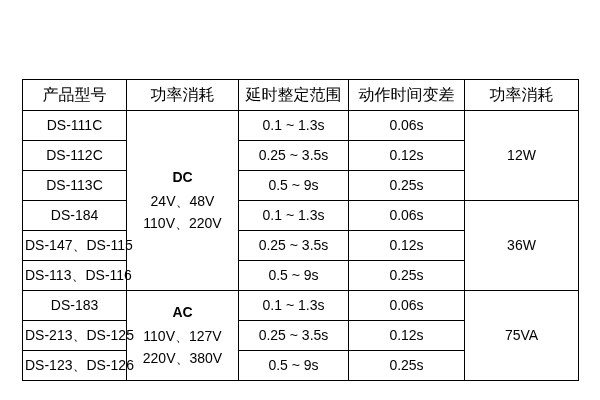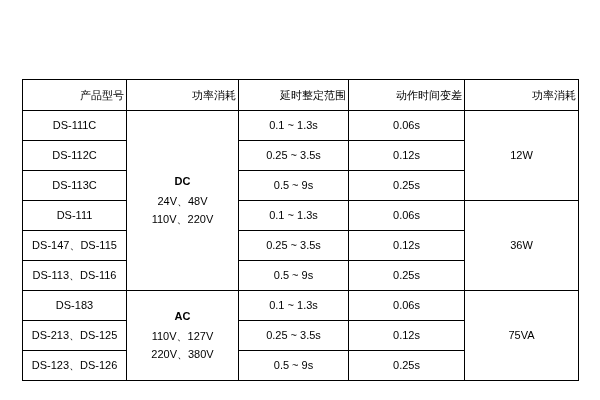--- a/index.html
+++ b/index.html
@@ -28,31 +28,30 @@
     width: 556px;
     border-collapse: collapse;
     table-layout: fixed;
   }
   table.spec th,
   table.spec td {
     border: 1px solid #000000;
     text-align: center;
     vertical-align: middle;
     font-weight: normal;
-    font-size: 11px;
+    font-size: 14px;
     color: #000000;
     height: 29px;
     padding: 0 2px;
     line-height: 1.35;
     white-space: nowrap;
   }
   table.spec thead th {
     height: 30px;
-    font-size: 11px;
-    text-align: right;
+    font-size: 16px;
   }
   .col-model  { width: 104px; }
   .col-volt   { width: 112px; }
   .col-range  { width: 110px; }
   .col-dev    { width: 116px; }
   .col-power  { width: 114px; }
   .volt-cell  { font-size: 11.5px; }
   .volt-cell .vline { display: block; }
   .volt-cell .vline.head { margin-bottom: 5px; font-weight: bold; }
   .volt-cell .vline.sub  { margin-bottom: 3px; }
@@ -96,21 +95,21 @@
         <td>0.25 ~ 3.5s</td>
         <td>0.12s</td>
       </tr>
       <tr>
         <td>DS-113C</td>
         <td>0.5 ~ 9s</td>
         <td>0.25s</td>
       </tr>
 
       <tr>
-        <td>DS-111</td>
+        <td>DS-184</td>
         <td>0.1 ~ 1.3s</td>
         <td>0.06s</td>
         <td rowspan="3">36W</td>
       </tr>
       <tr>
         <td>DS-147、DS-115</td>
         <td>0.25 ~ 3.5s</td>
         <td>0.12s</td>
       </tr>
       <tr>

